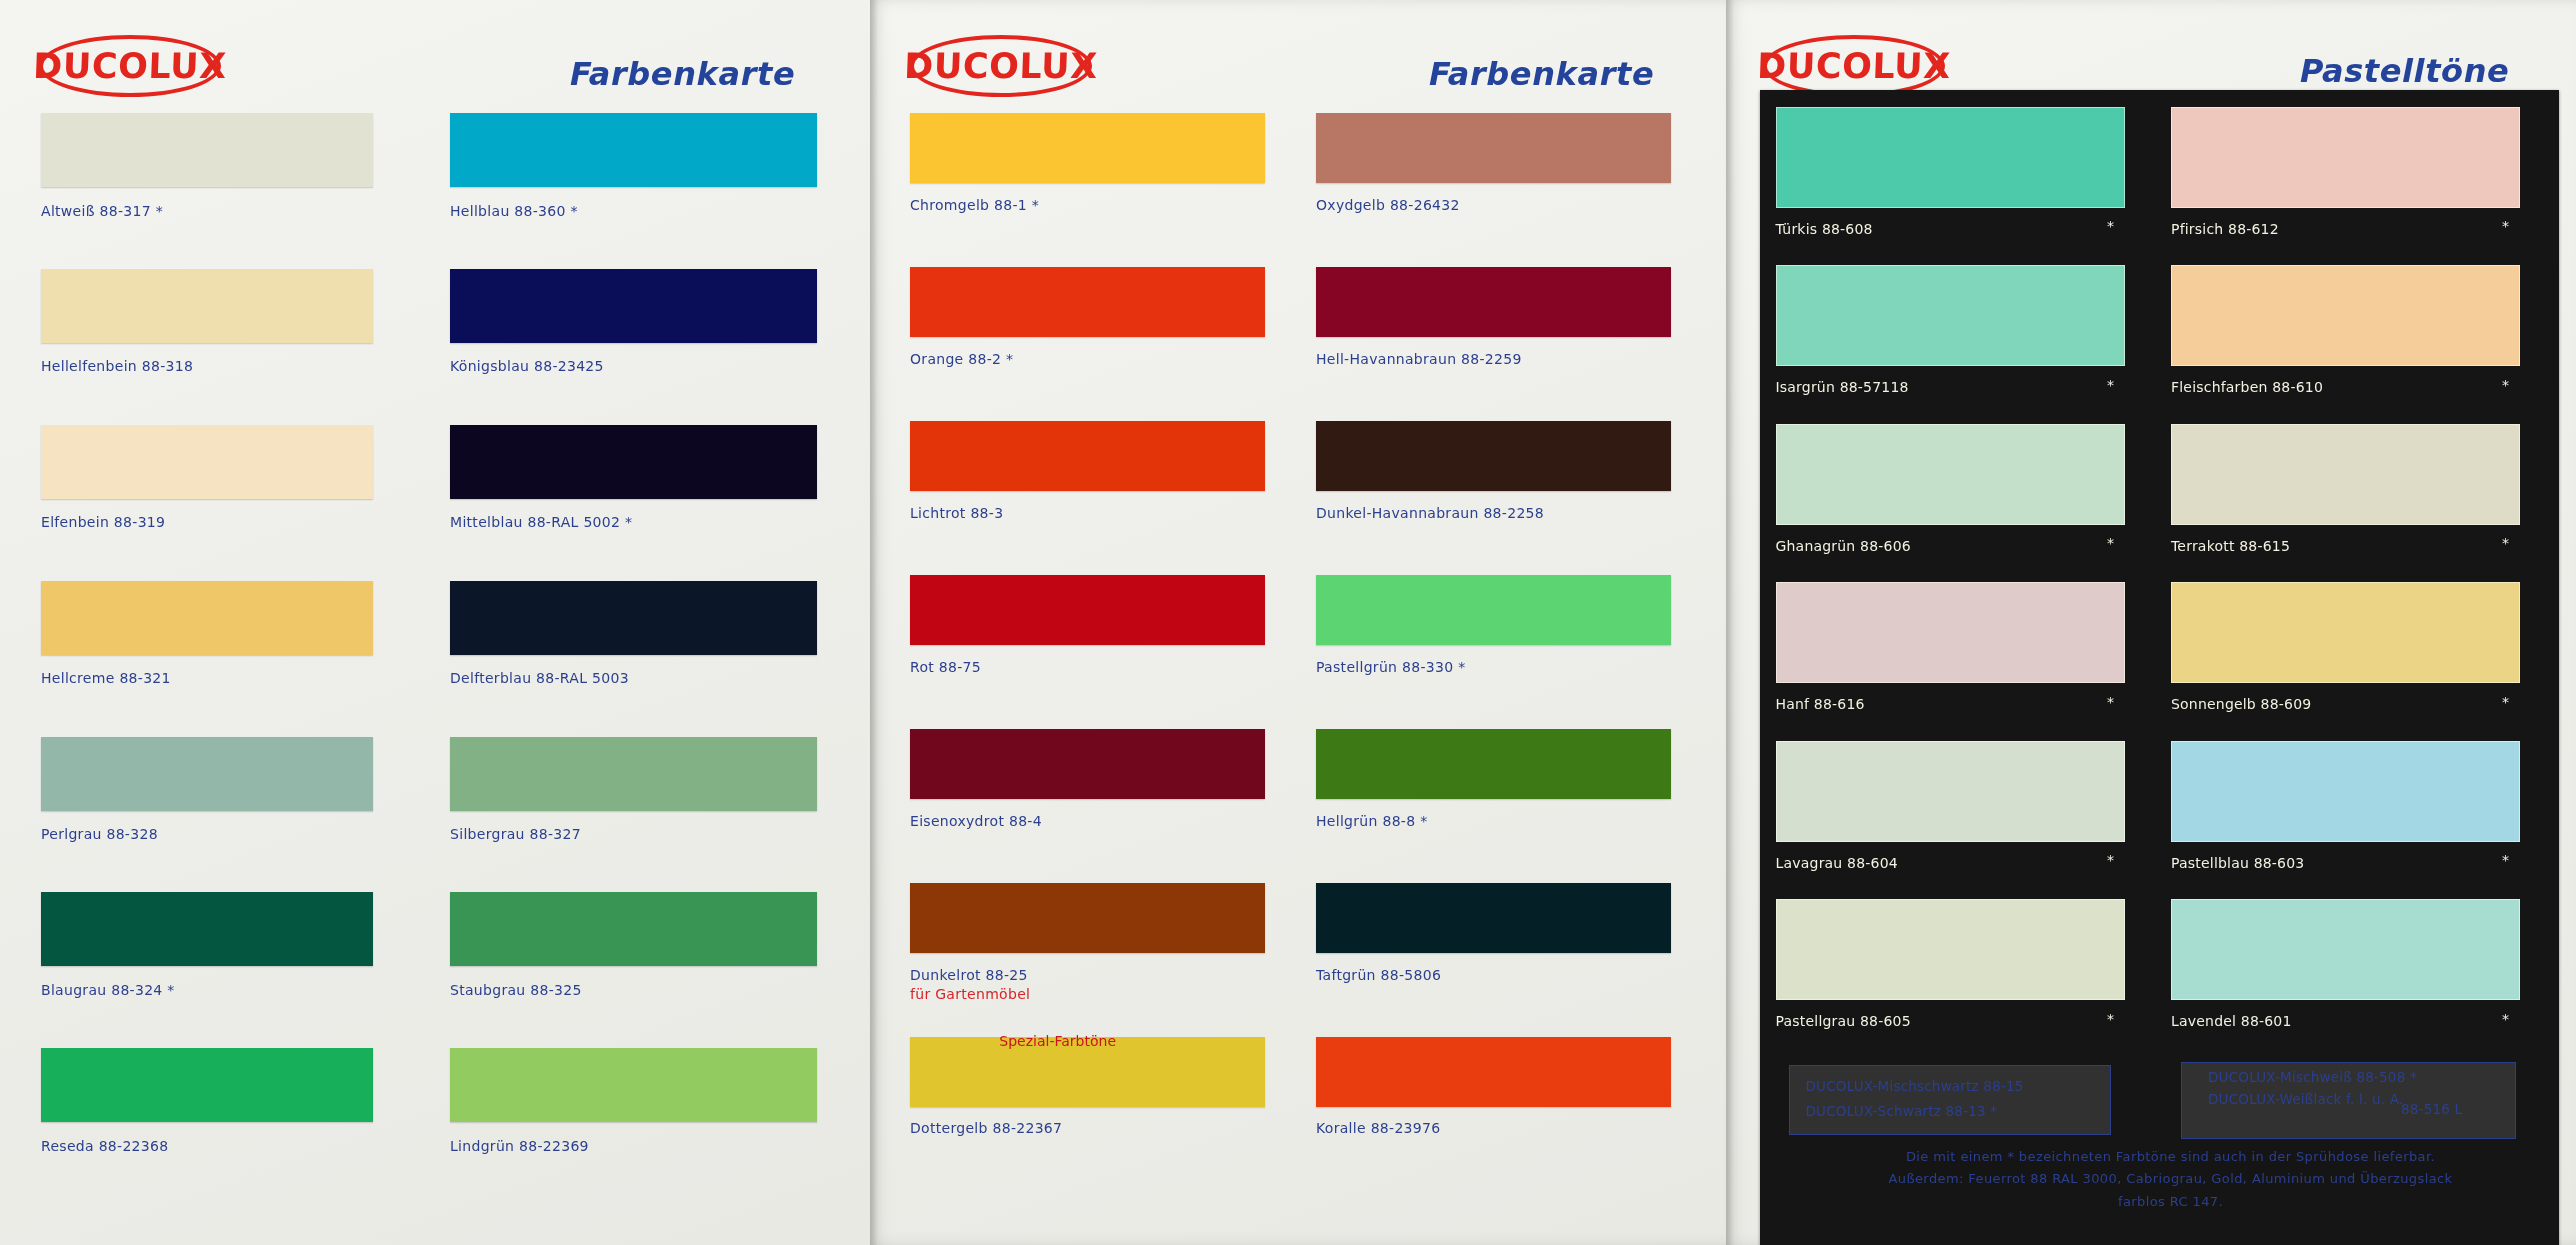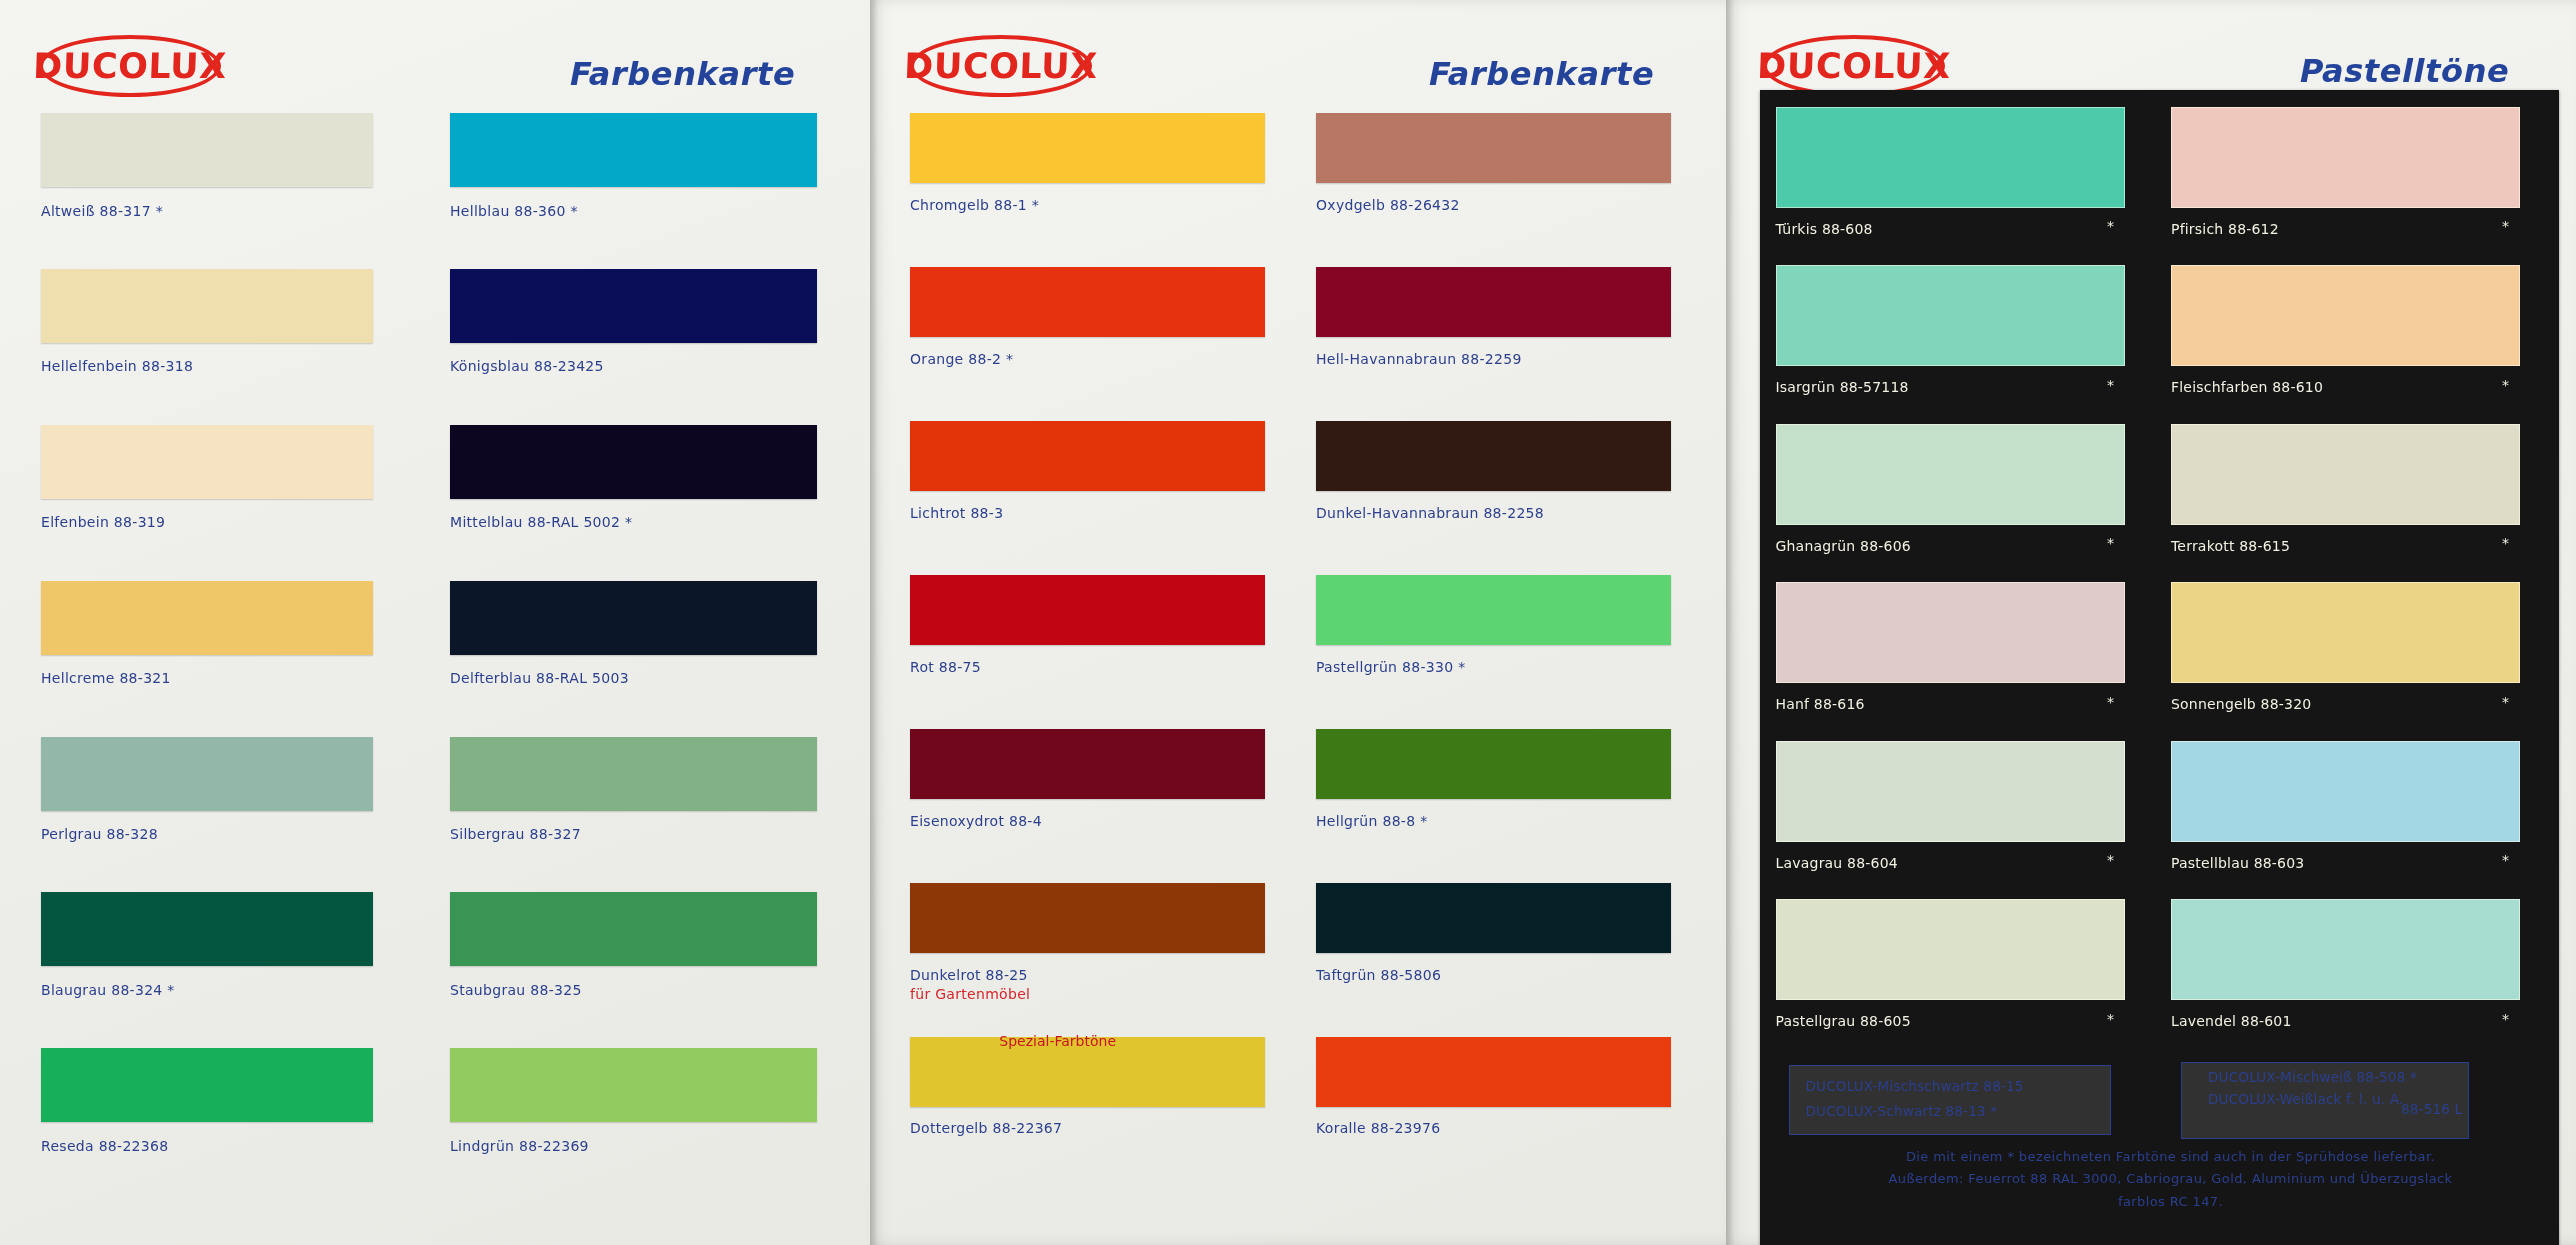--- a/index.html
+++ b/index.html
@@ -349,21 +349,21 @@
       <div class="plabel" style="left: 411px; top: 448px;">Terrakott 88-615</div>
       <div class="pstar" style="left: 742px; top: 445px;">*</div>
       <div class="pchip-wrap" style="left: 15.5px; top: 492px; width: 349px; height: 101px;">
         <div class="pchip" style="background: rgb(222, 203, 202);"></div>
       </div>
       <div class="plabel" style="left: 15.5px; top: 606px;">Hanf 88-616</div>
       <div class="pstar" style="left: 347px; top: 604px;">*</div>
       <div class="pchip-wrap" style="left: 411px; top: 492px; width: 349px; height: 101px;">
         <div class="pchip" style="background: rgb(236, 212, 135);"></div>
       </div>
-      <div class="plabel" style="left: 411px; top: 606px;">Sonnengelb 88-320</div>
+      <div class="plabel" style="left: 411px; top: 606px;">Sonnengelb 88-609</div>
       <div class="pstar" style="left: 742px; top: 604px;">*</div>
       <div class="pchip-wrap" style="left: 15.5px; top: 651px; width: 349px; height: 101px;">
         <div class="pchip" style="background: rgb(212, 223, 207);"></div>
       </div>
       <div class="plabel" style="left: 15.5px; top: 765px;">Lavagrau 88-604</div>
       <div class="pstar" style="left: 347px; top: 762px;">*</div>
       <div class="pchip-wrap" style="left: 411px; top: 651px; width: 349px; height: 101px;">
         <div class="pchip" style="background: rgb(162, 215, 227);"></div>
       </div>
       <div class="plabel" style="left: 411px; top: 765px;">Pastellblau 88-603</div>
@@ -378,21 +378,21 @@
       </div>
       <div class="plabel" style="left: 411px; top: 923px;">Lavendel 88-601</div>
       <div class="pstar" style="left: 742px; top: 921px;">*</div>
     </div>
 
   <div class="foot-box" style="left:1789px;top:1065px;width:322px;height:70px">
     <div class="foot-line" style="left:15.5px;top:11.6px">DUCOLUX-Mischschwartz 88-15</div>
     <div class="foot-line" style="left:15.5px;top:37px">DUCOLUX-Schwartz 88-13 *</div>
   </div>
 
-  <div class="foot-box" style="left:2181px;top:1062px;width:288px;height:77px">
+  <div class="foot-box" style="left:2181px;top:1062px;width:335px;height:77px">
     <div class="foot-line" style="left:26px;top:6.4px">DUCOLUX-Mischweiß  88-508 *</div>
     <div class="foot-line" style="left:26px;top:28px">DUCOLUX-Weißlack  f. l. u. A.</div>
     <div class="foot-line" style="left:219px;top:38px">88-516 L</div>
   </div>
 
   <div class="fine-line" style="left:1797px;top:1149px;width:747px">Die mit einem * bezeichneten Farbtöne sind auch in der Sprühdose lieferbar.</div>
   <div class="fine-line" style="left:1784px;top:1171px;width:773px">Außerdem: Feuerrot 88 RAL 3000, Cabriograu, Gold, Aluminium und Überzugslack</div>
   <div class="fine-line" style="left:1797px;top:1194px;width:747px">farblos RC 147.</div>
 
 </div>

